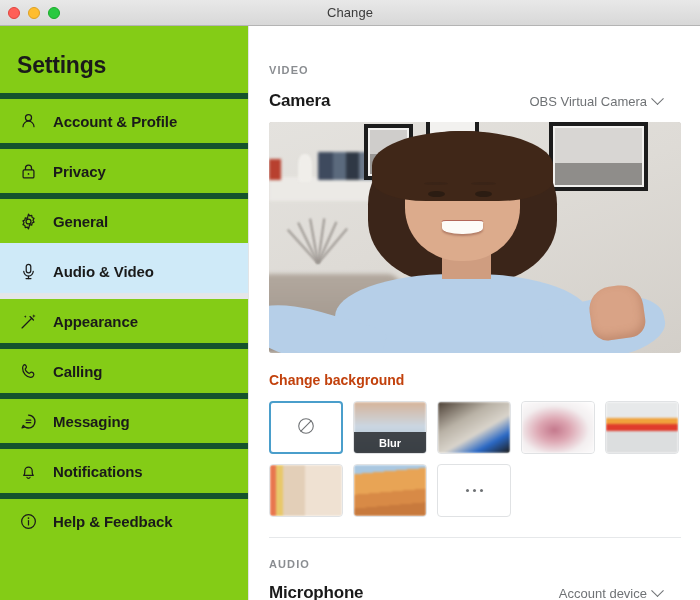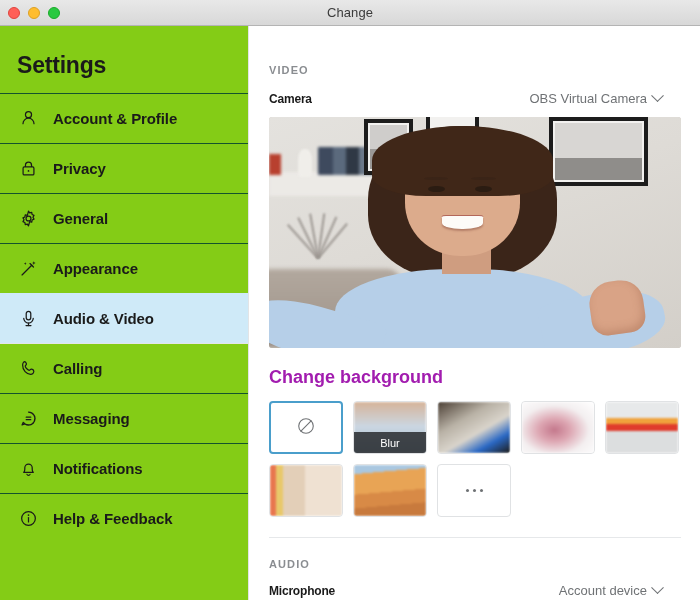--- a/index.html
+++ b/index.html
@@ -83,21 +83,21 @@
     height: 67px;
   }
   .nav-list { display: block; }
   .nav-item {
     position: relative;
     height: 50px;
     display: flex;
     align-items: center;
     padding-left: 15px;
     cursor: pointer;
-    border-top: 1px solid #14532d;
+    border-top: 6px solid #14532d;
   }
   .nav-item.selected { background: #cfeaf8; border-top-color: #cfeaf8; }
   .nav-item.selected + .nav-item { border-top-color: #e4e6e8; }
   .nav-icon {
     width: 26px;
     flex: 0 0 26px;
     display: flex;
     align-items: center;
     justify-content: center;
     color: #1a1a1a;
@@ -128,21 +128,21 @@
     padding-top: 38px;
   }
 
   .row-head {
     display: flex;
     align-items: baseline;
     justify-content: space-between;
     padding-top: 15px;
   }
   .row-title {
-    font-size: 12px;
+    font-size: 17px;
     font-weight: 700;
     color: #1a1a1a;
     letter-spacing: -0.2px;
   }
   .dropdown {
     display: flex;
     align-items: center;
     gap: 6px;
     font-size: 13px;
     color: #6f7275;
@@ -297,31 +297,32 @@
   .vp-mouth {
     position: absolute; left: 42%; top: 43%;
     width: 10%; height: 5.5%;
     background: #fdfbf8;
     border-radius: 10% 10% 48% 48%;
     box-shadow: 0 -1px 0 #b3675a, 0 2px 2px rgba(120,60,50,.4);
   }
 
   
   .cb-title {
-    font-size: 18px;
+    font-size: 14px;
     font-weight: 700;
-    color: #a21caf;
+    color: #c2410c;
     padding-top: 19px;
   }
   .thumb-grid {
     display: flex;
     flex-wrap: wrap;
     gap: 10px;
     padding-top: 13px;
     width: 412px;
+    font-weight: bold;
   }
   .thumb {
     position: relative;
     width: 74px;
     height: 53px;
     border-radius: 4px;
     overflow: hidden;
     border: 1px solid #e0e2e4;
     background: #fff;
     cursor: pointer;
@@ -408,42 +409,42 @@
         <div class="nav-item">
           <span class="nav-icon">
             <svg width="19" height="19" viewBox="0 0 20 20" fill="none" stroke="#1a1a1a" stroke-width="1.3">
               <circle cx="10" cy="10" r="2.6"></circle>
               <path d="M10 2.2l1.2 1.9 2.2-.5.4 2.2 2 .9-1.1 2 1.1 2-2 .9-.4 2.2-2.2-.5L10 17.8l-1.2-1.9-2.2.5-.4-2.2-2-.9 1.1-2-1.1-2 2-.9.4-2.2 2.2.5z" stroke-linejoin="round"></path>
             </svg>
           </span>
           <span class="nav-label">General</span>
         </div>
 
+        <div class="nav-item selected">
+          <span class="nav-icon">
+            <svg width="19" height="19" viewBox="0 0 20 20" fill="none" stroke="#1a1a1a" stroke-width="1.3">
+              <rect x="7.6" y="2.4" width="4.8" height="9" rx="2.4"></rect>
+              <path d="M5 9.8a5 5 0 0 0 10 0" stroke-linecap="round"></path>
+              <path d="M10 14.8v2.6" stroke-linecap="round"></path>
+              <path d="M7.4 17.4h5.2" stroke-linecap="round"></path>
+            </svg>
+          </span>
+          <span class="nav-label">Audio &amp; Video</span>
+        </div>
+
         <div class="nav-item">
           <span class="nav-icon">
             <svg width="19" height="19" viewBox="0 0 20 20" fill="none" stroke="#1a1a1a" stroke-width="1.3">
               <path d="M3.2 16.8L13.4 6.6" stroke-linecap="round"></path>
               <path d="M11.6 4.8l3.6 3.6" stroke-linecap="round"></path>
               <path d="M15.6 2.4l.5 1.4 1.4.5-1.4.5-.5 1.4-.5-1.4-1.4-.5 1.4-.5z" fill="#1a1a1a" stroke="none"></path>
               <path d="M6.6 3.4l.4 1 1 .4-1 .4-.4 1-.4-1-1-.4 1-.4z" fill="#1a1a1a" stroke="none"></path>
             </svg>
           </span>
           <span class="nav-label">Appearance</span>
-        </div>
-
-        <div class="nav-item selected">
-          <span class="nav-icon">
-            <svg width="19" height="19" viewBox="0 0 20 20" fill="none" stroke="#1a1a1a" stroke-width="1.3">
-              <rect x="7.6" y="2.4" width="4.8" height="9" rx="2.4"></rect>
-              <path d="M5 9.8a5 5 0 0 0 10 0" stroke-linecap="round"></path>
-              <path d="M10 14.8v2.6" stroke-linecap="round"></path>
-              <path d="M7.4 17.4h5.2" stroke-linecap="round"></path>
-            </svg>
-          </span>
-          <span class="nav-label">Audio &amp; Video</span>
         </div>
 
         <div class="nav-item">
           <span class="nav-icon">
             <svg width="19" height="19" viewBox="0 0 20 20" fill="none" stroke="#1a1a1a" stroke-width="1.3">
               <path d="M5.4 2.8c1.4 0 2.1 1 2.4 2.1.3 1.1-.6 1.7-1.1 2.2-.4.4 .2 1.8 1.5 3.1 1.3 1.3 2.7 1.9 3.1 1.5.5-.5 1.1-1.4 2.2-1.1 1.1.3 2.1 1 2.1 2.4 0 1.6-1.5 3.2-3.4 3.2C8 16.2 3.8 12 3.8 6.2c0-1.9 1.6-3.4 1.6-3.4z" stroke-linejoin="round"></path>
             </svg>
           </span>
           <span class="nav-label">Calling</span>
         </div>

